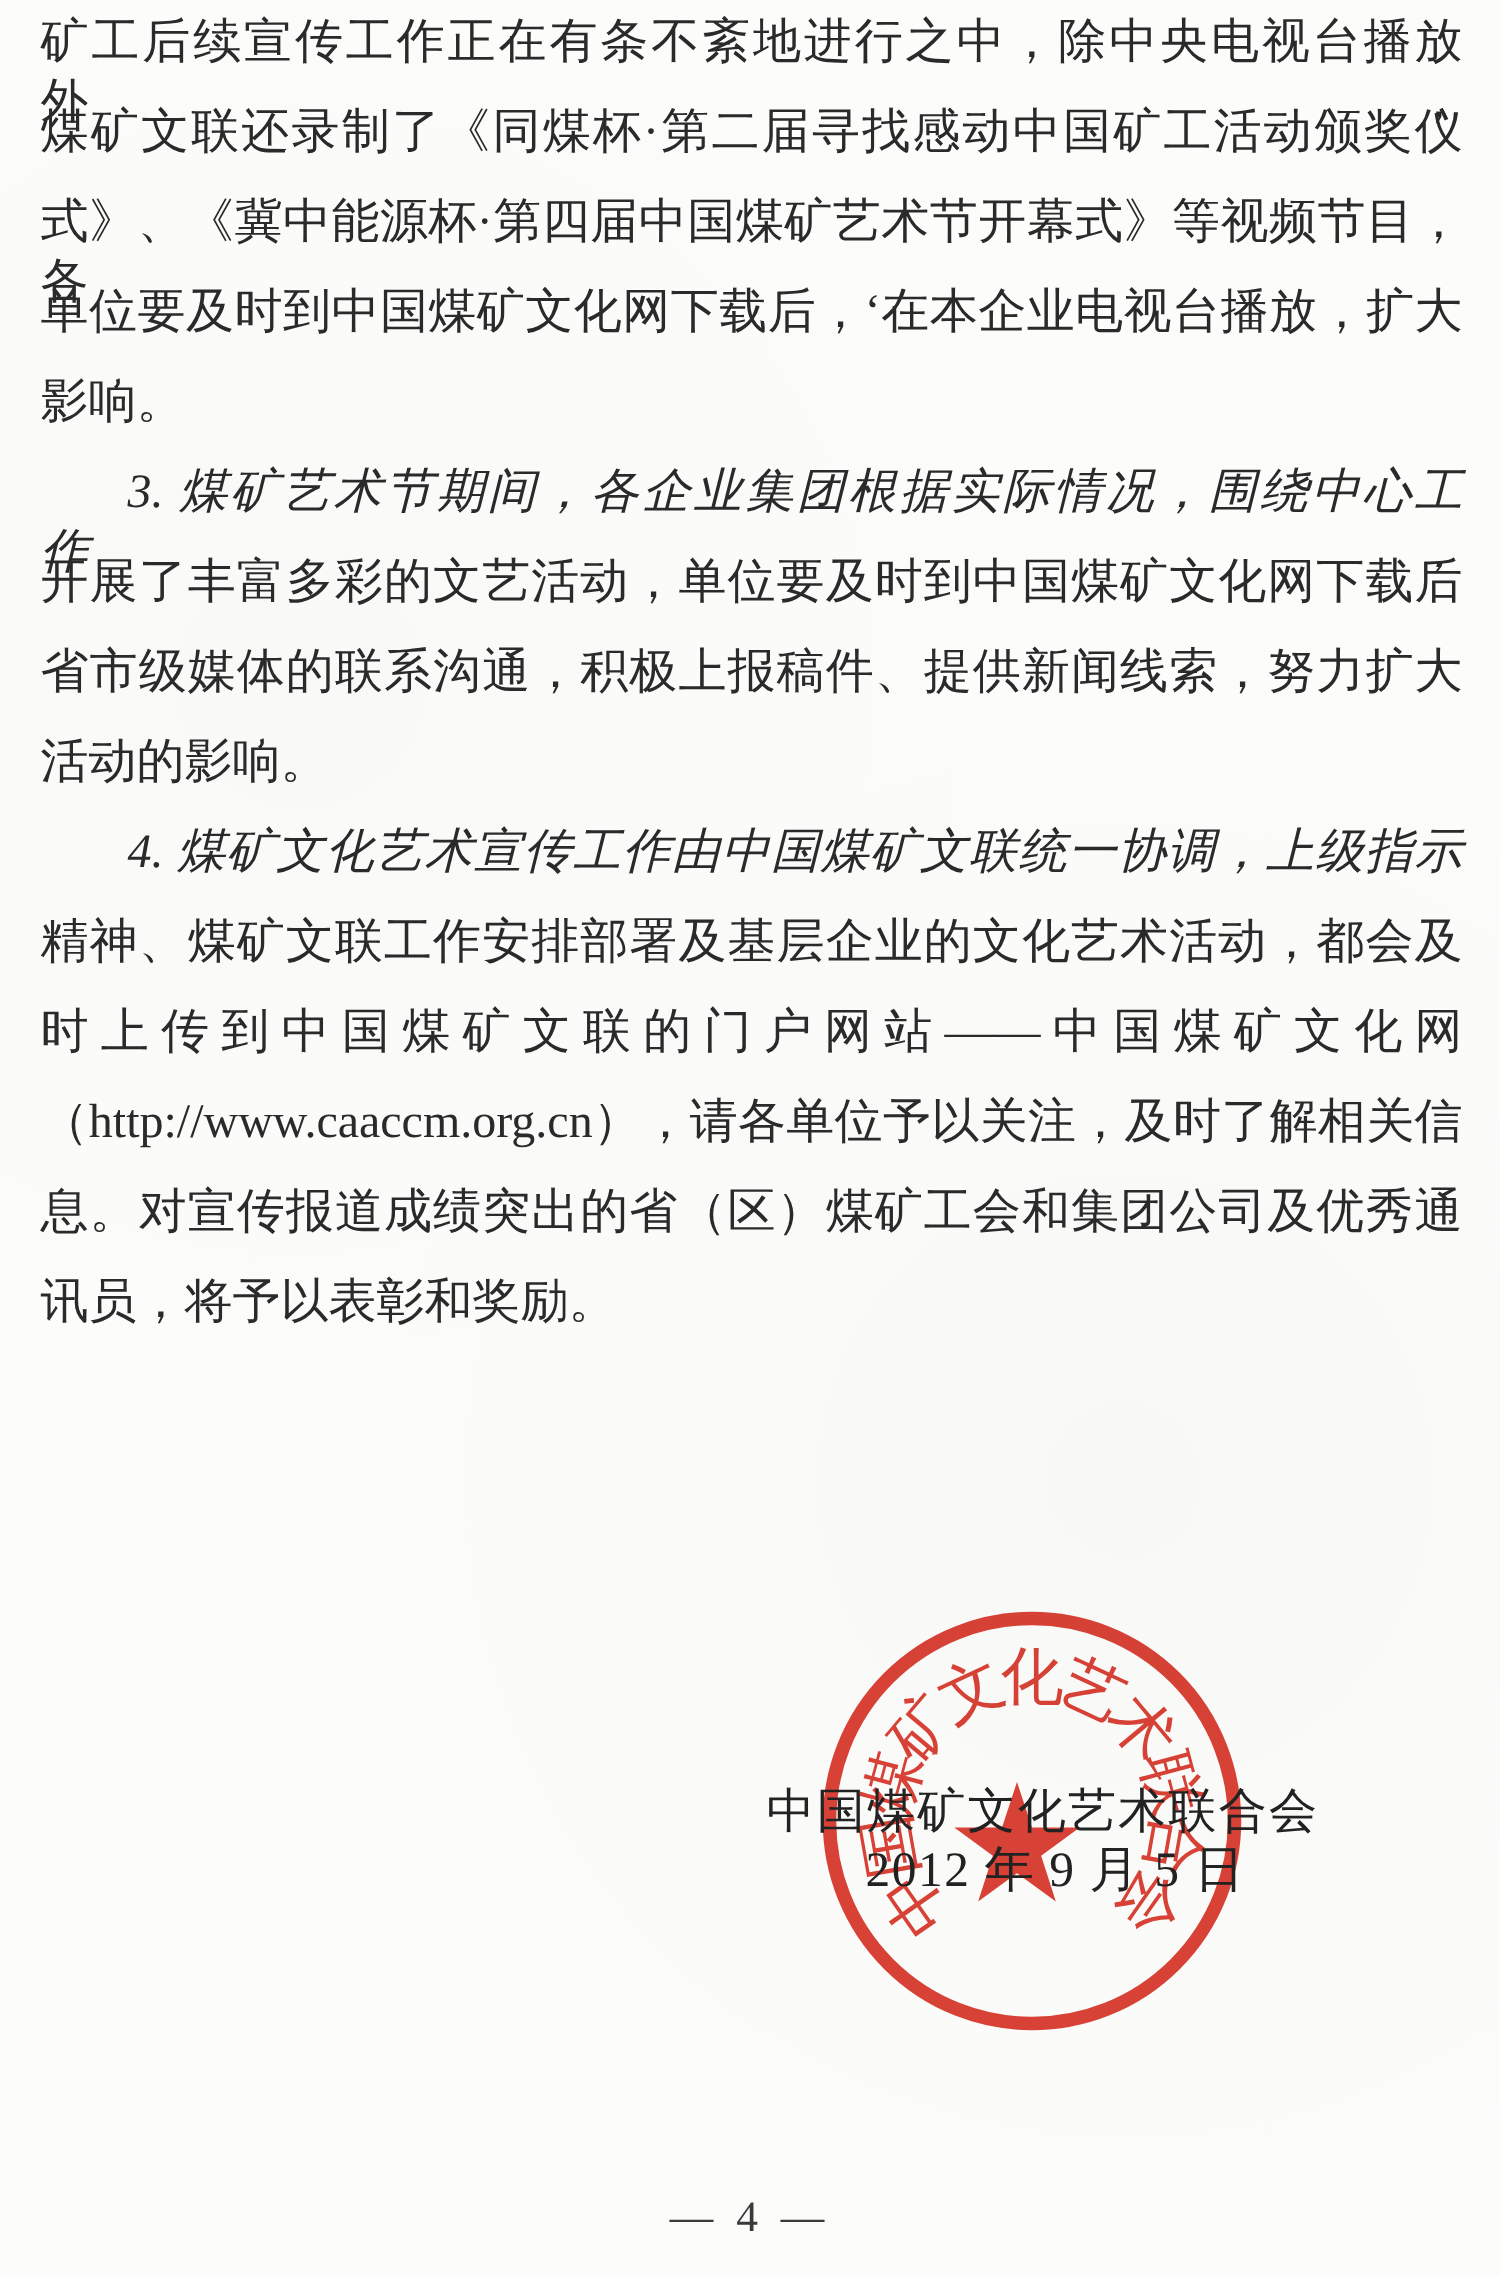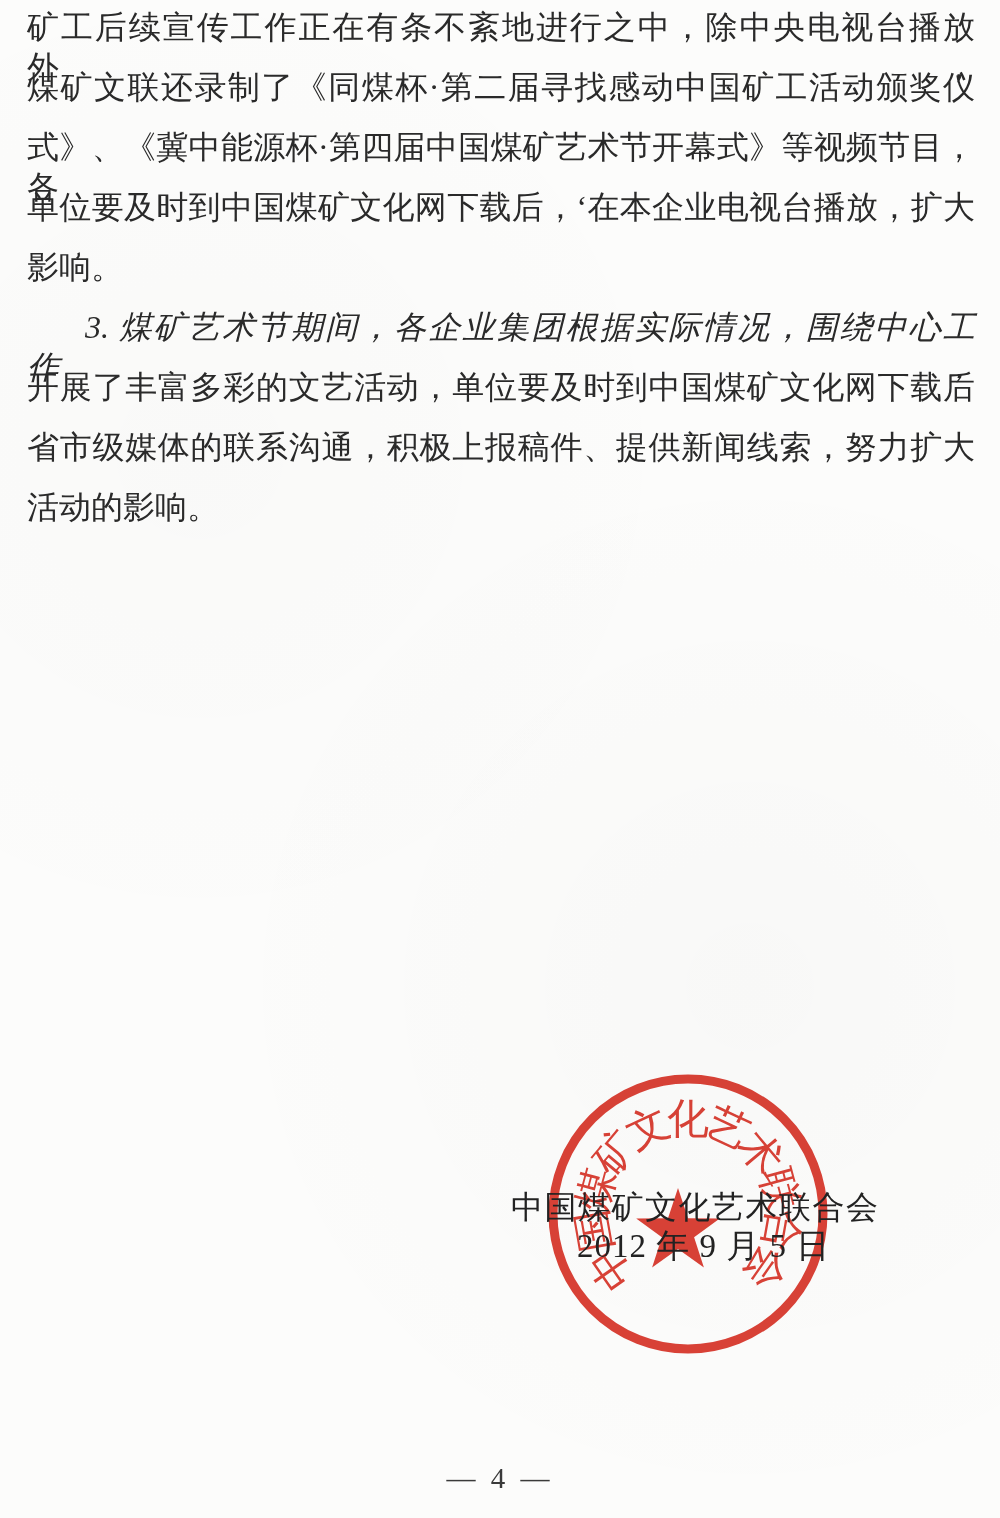--- a/index.html
+++ b/index.html
@@ -94,20 +94,28 @@
         <div class="doc-line fill">式》、《冀中能源杯·第四届中国煤矿艺术节开幕式》等视频节目，各</div>
         <div class="doc-line fill">单位要及时到中国煤矿文化网下载后，‘在本企业电视台播放，扩大</div>
         <div class="doc-line">影响。</div>
       </div>
       <div>
         <div class="doc-line fill indent">3. 煤矿艺术节期间，各企业集团根据实际情况，围绕中心工作，</div>
         <div class="doc-line fill">开展了丰富多彩的文艺活动，单位要及时到中国煤矿文化网下载后</div>
         <div class="doc-line fill">省市级媒体的联系沟通，积极上报稿件、提供新闻线索，努力扩大</div>
         <div class="doc-line">活动的影响。</div>
       </div>
+      <div>
+        <div class="doc-line fill indent">4. 煤矿文化艺术宣传工作由中国煤矿文联统一协调，上级指示</div>
+        <div class="doc-line fill">精神、煤矿文联工作安排部署及基层企业的文化艺术活动，都会及</div>
+        <div class="doc-line fill">时上传到中国煤矿文联的门户网站——中国煤矿文化网</div>
+        <div class="doc-line fill">（http://www.caaccm.org.cn），请各单位予以关注，及时了解相关信</div>
+        <div class="doc-line fill">息。对宣传报道成绩突出的省（区）煤矿工会和集团公司及优秀通</div>
+        <div class="doc-line">讯员，将予以表彰和奖励。</div>
+      </div>
     </div>
 
   <svg id="seal" viewBox="0 0 300 300" xmlns="http://www.w3.org/2000/svg">
       <circle cx="150" cy="150" r="135" fill="none" stroke="#d7271b" stroke-width="9"></circle>
       <polygon points="140.0,124.0 150.0,154.3 181.8,154.4 156.1,173.2 165.9,203.6 140.0,184.9 114.1,203.6 123.9,173.2 98.2,154.4 130.0,154.3" fill="#d7271b"></polygon>
       <g>
         <text x="72.2" y="204.5" fill="#d7271b" font-size="42" font-family="&quot;Liberation Serif&quot;, &quot;DejaVu Serif&quot;, serif" text-anchor="middle" dominant-baseline="central" transform="rotate(-125.0 72.2 204.5)">中</text>
         <text x="56.4" y="166.5" fill="#d7271b" font-size="42" font-family="&quot;Liberation Serif&quot;, &quot;DejaVu Serif&quot;, serif" text-anchor="middle" dominant-baseline="central" transform="rotate(-100.0 56.4 166.5)">国</text>
         <text x="58.2" y="125.4" fill="#d7271b" font-size="42" font-family="&quot;Liberation Serif&quot;, &quot;DejaVu Serif&quot;, serif" text-anchor="middle" dominant-baseline="central" transform="rotate(-75.0 58.2 125.4)">煤</text>
         <text x="77.2" y="88.9" fill="#d7271b" font-size="42" font-family="&quot;Liberation Serif&quot;, &quot;DejaVu Serif&quot;, serif" text-anchor="middle" dominant-baseline="central" transform="rotate(-50.0 77.2 88.9)">矿</text>

